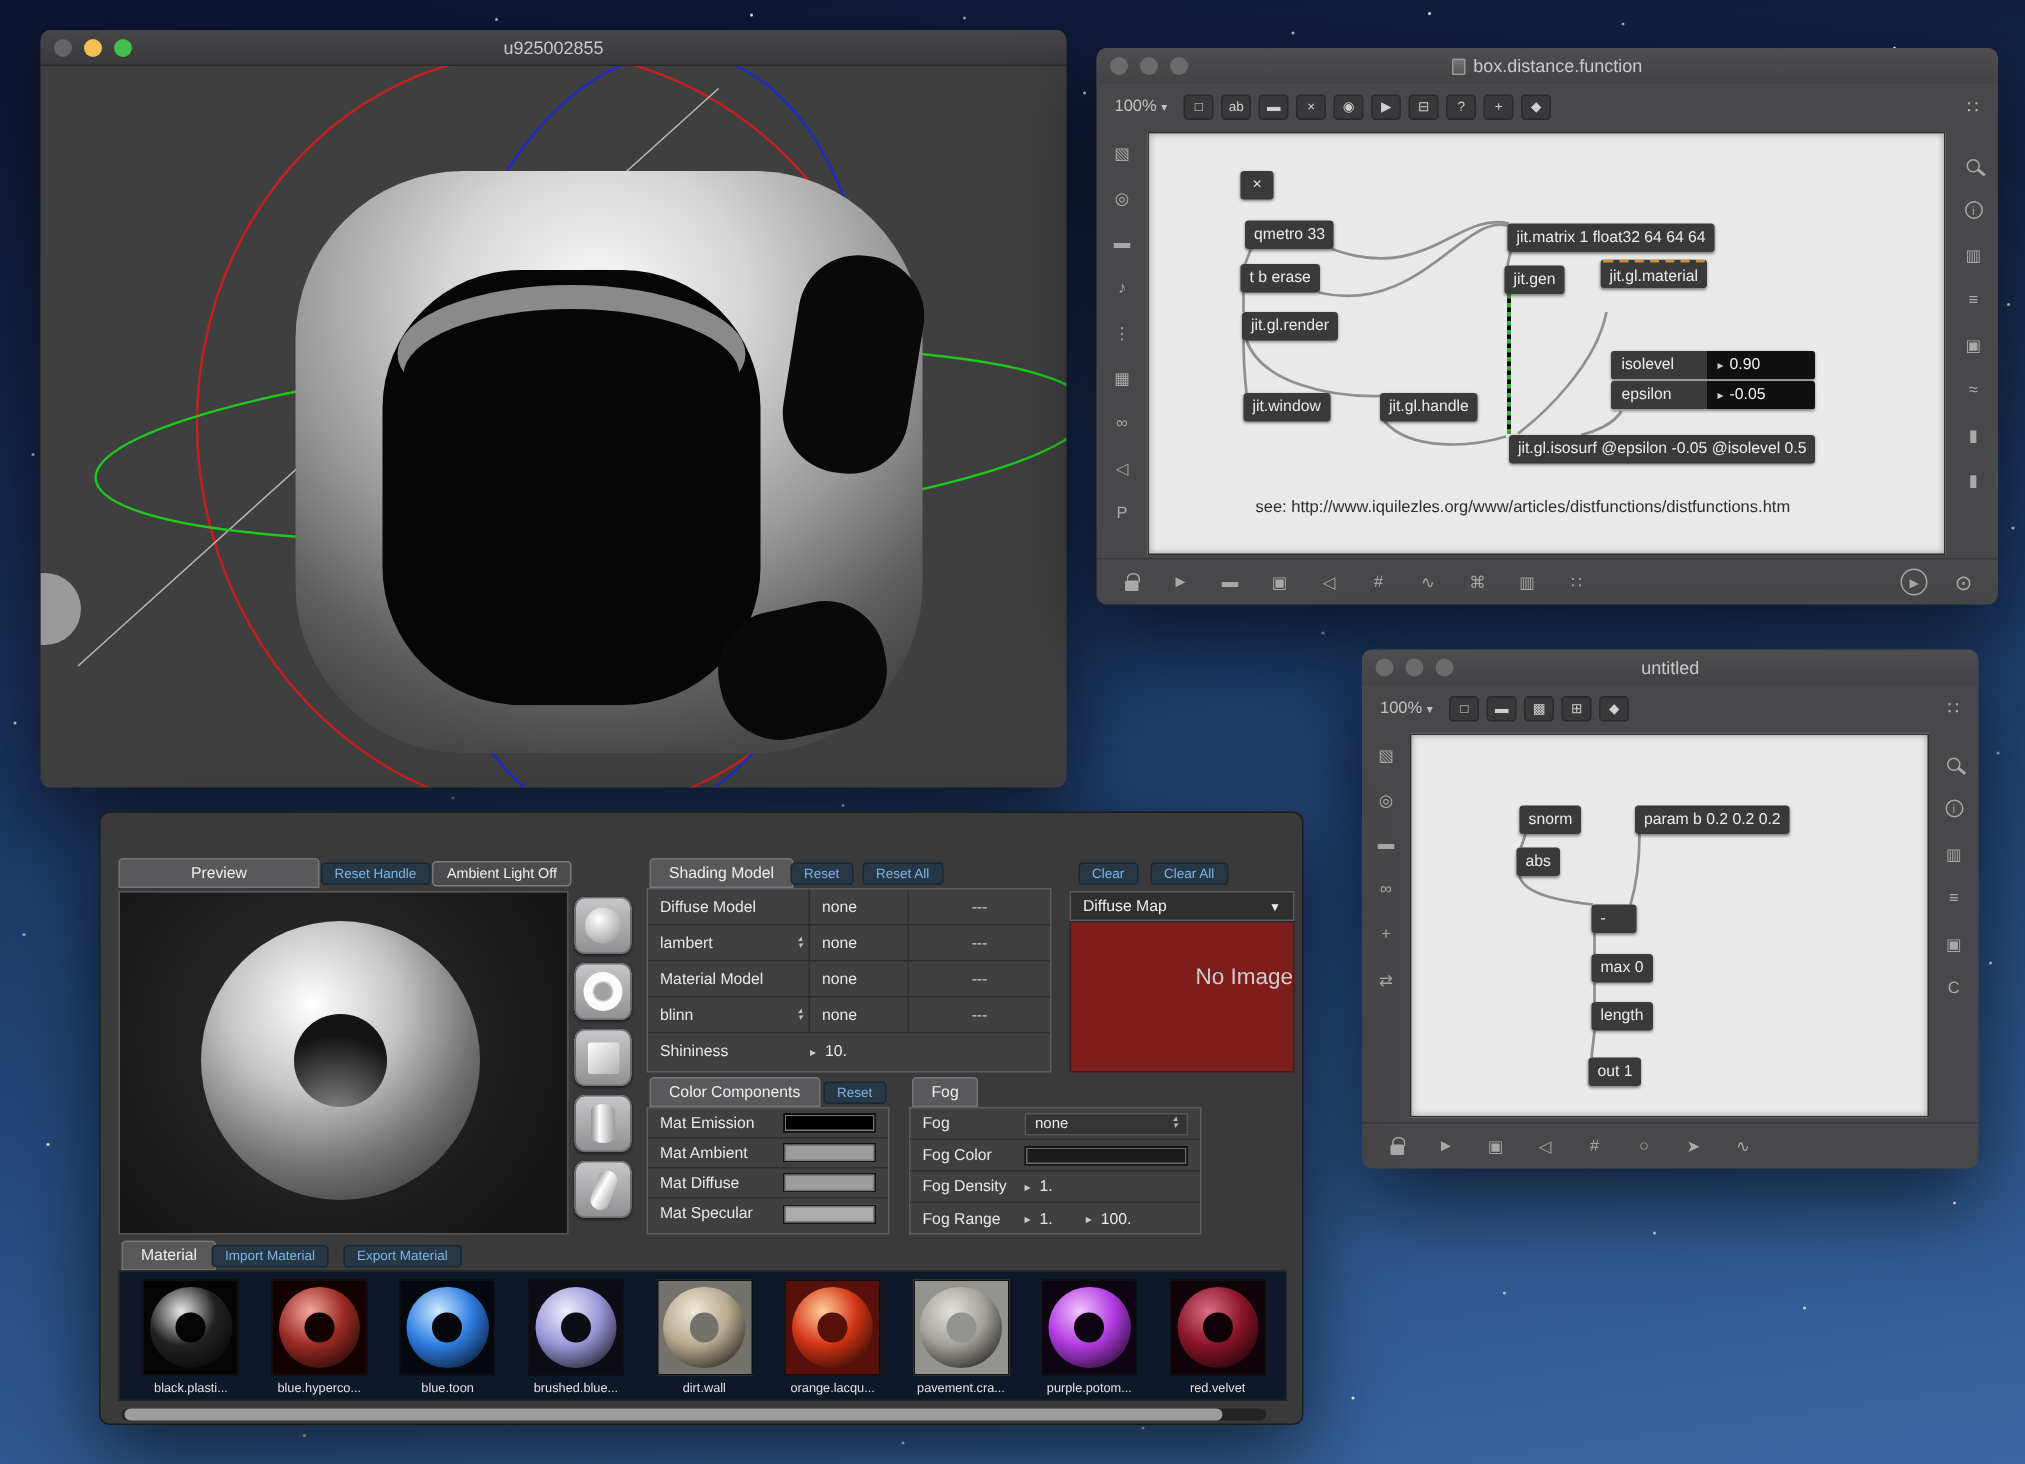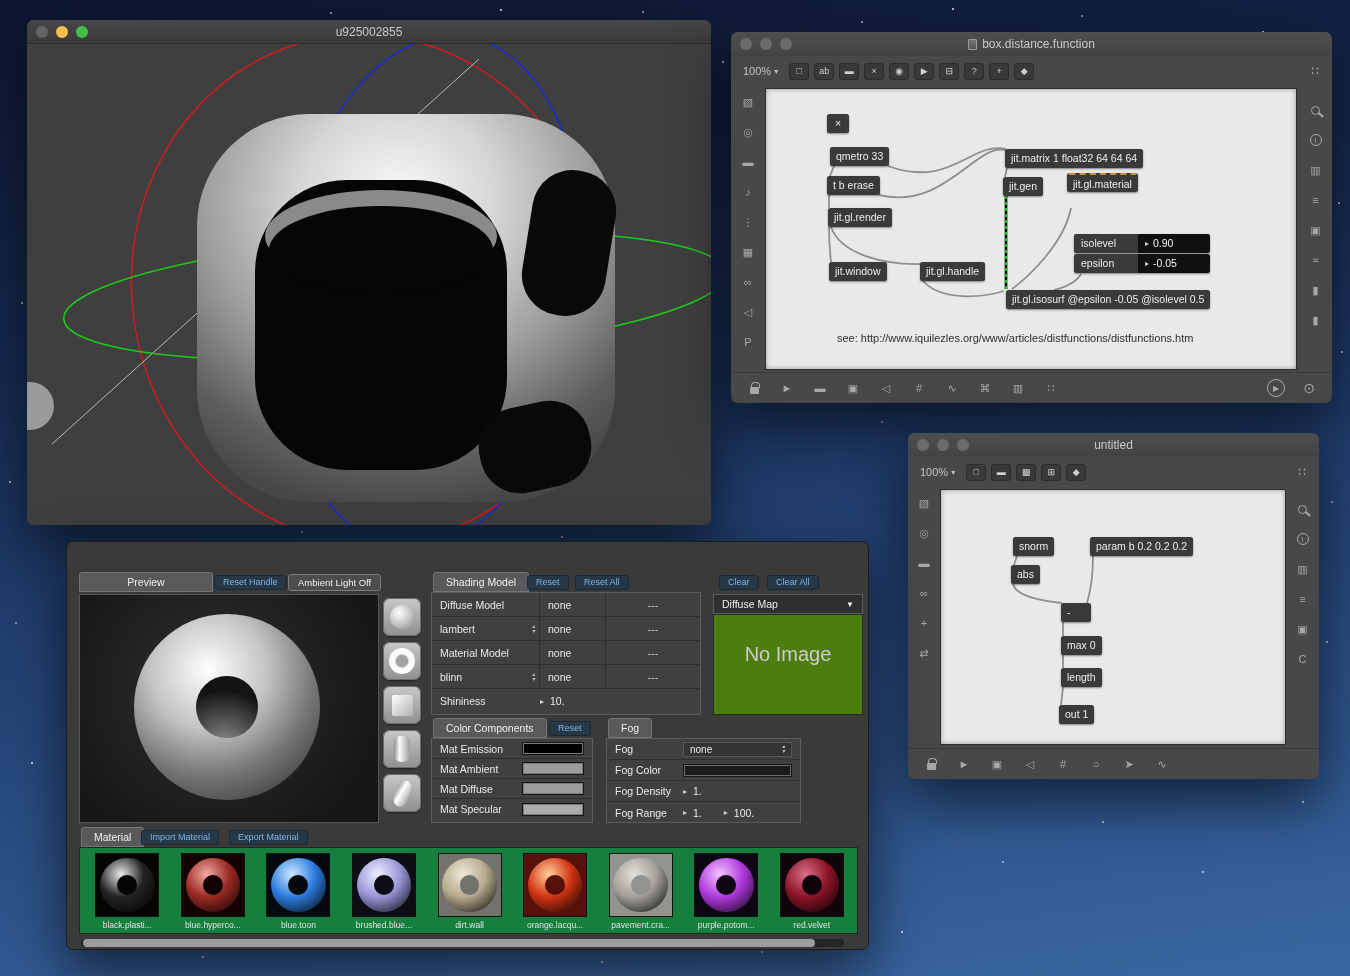--- a/index.html
+++ b/index.html
@@ -65,22 +65,22 @@
 .srow .c2{width:66px;padding-left:8px;height:100%;display:flex;align-items:center;border-right:1px solid #2e2e2e}
 .srow .c3{flex:1;text-align:center;color:#cfcfcf}
 .crow{display:flex;align-items:center;height:20px;border-bottom:1px solid #2e2e2e;font-size:10.5px;color:#e9e9e9;padding:0 8px}
 .swatch{margin-left:auto;width:62px;height:13px;border:1px solid #151515;box-shadow:inset 0 0 0 1px #7a7a7a}
 .frow{display:flex;align-items:center;height:21px;border-bottom:1px solid #2e2e2e;font-size:10.5px;color:#e9e9e9;padding:0 8px;gap:6px}
 .frow .flab{width:62px}
 .fdrop{flex:1;height:15px;background:#343434;border:1px solid #555;display:flex;align-items:center;padding:0 6px;font-size:10px}
 .fdrop .spin2{margin-left:auto;display:flex;flex-direction:column;font-size:6px;line-height:5px;color:#bdbdbd}
 .fswatch{flex:1;height:13px;border:1px solid #151515;box-shadow:inset 0 0 0 1px #6a6a6a}
 .mapbar{position:absolute;height:20px;background:#2f2f2f;border:1px solid #5c5c5c;display:flex;align-items:center;padding:0 8px;color:#eee;font-size:10.5px}
-.noimage{position:absolute;background:#4d7c0f;border:1px solid #2a2a2a;display:flex;align-items:flex-start;justify-content:center;color:#cdcdcd;font-size:20px;padding-top:28px}
-.strip{position:absolute;background:#15803d;border:1px solid #242424;display:flex;padding:5px 4px 0 6px;gap:3px;overflow:hidden}
+.noimage{position:absolute;background:#7f1d1d;border:1px solid #2a2a2a;display:flex;align-items:flex-start;justify-content:flex-end;color:#cdcdcd;font-size:15px;padding-top:28px}
+.strip{position:absolute;background:#0f172a;border:1px solid #242424;display:flex;padding:5px 4px 0 6px;gap:3px;overflow:hidden}
 .mat-cell{width:84px;display:flex;flex-direction:column;align-items:center;gap:3px}
 .mat-thumb{width:64px;height:64px;position:relative;border:1px solid #111}
 .mat-donut{position:absolute;inset:6%;border-radius:50%}
 .mat-hole{position:absolute;inset:34%;border-radius:50%}
 .mat-label{font-size:8.5px;color:#e2e2e2;white-space:nowrap;max-width:84px;overflow:hidden}
 .hscroll{position:absolute;height:8px;background:#242424;border-radius:4px}
 .hthumb{position:absolute;left:2px;top:0;height:8px;width:96%;background:#9d9d9d;border-radius:4px}
 </style>
 </head>
 <body>

